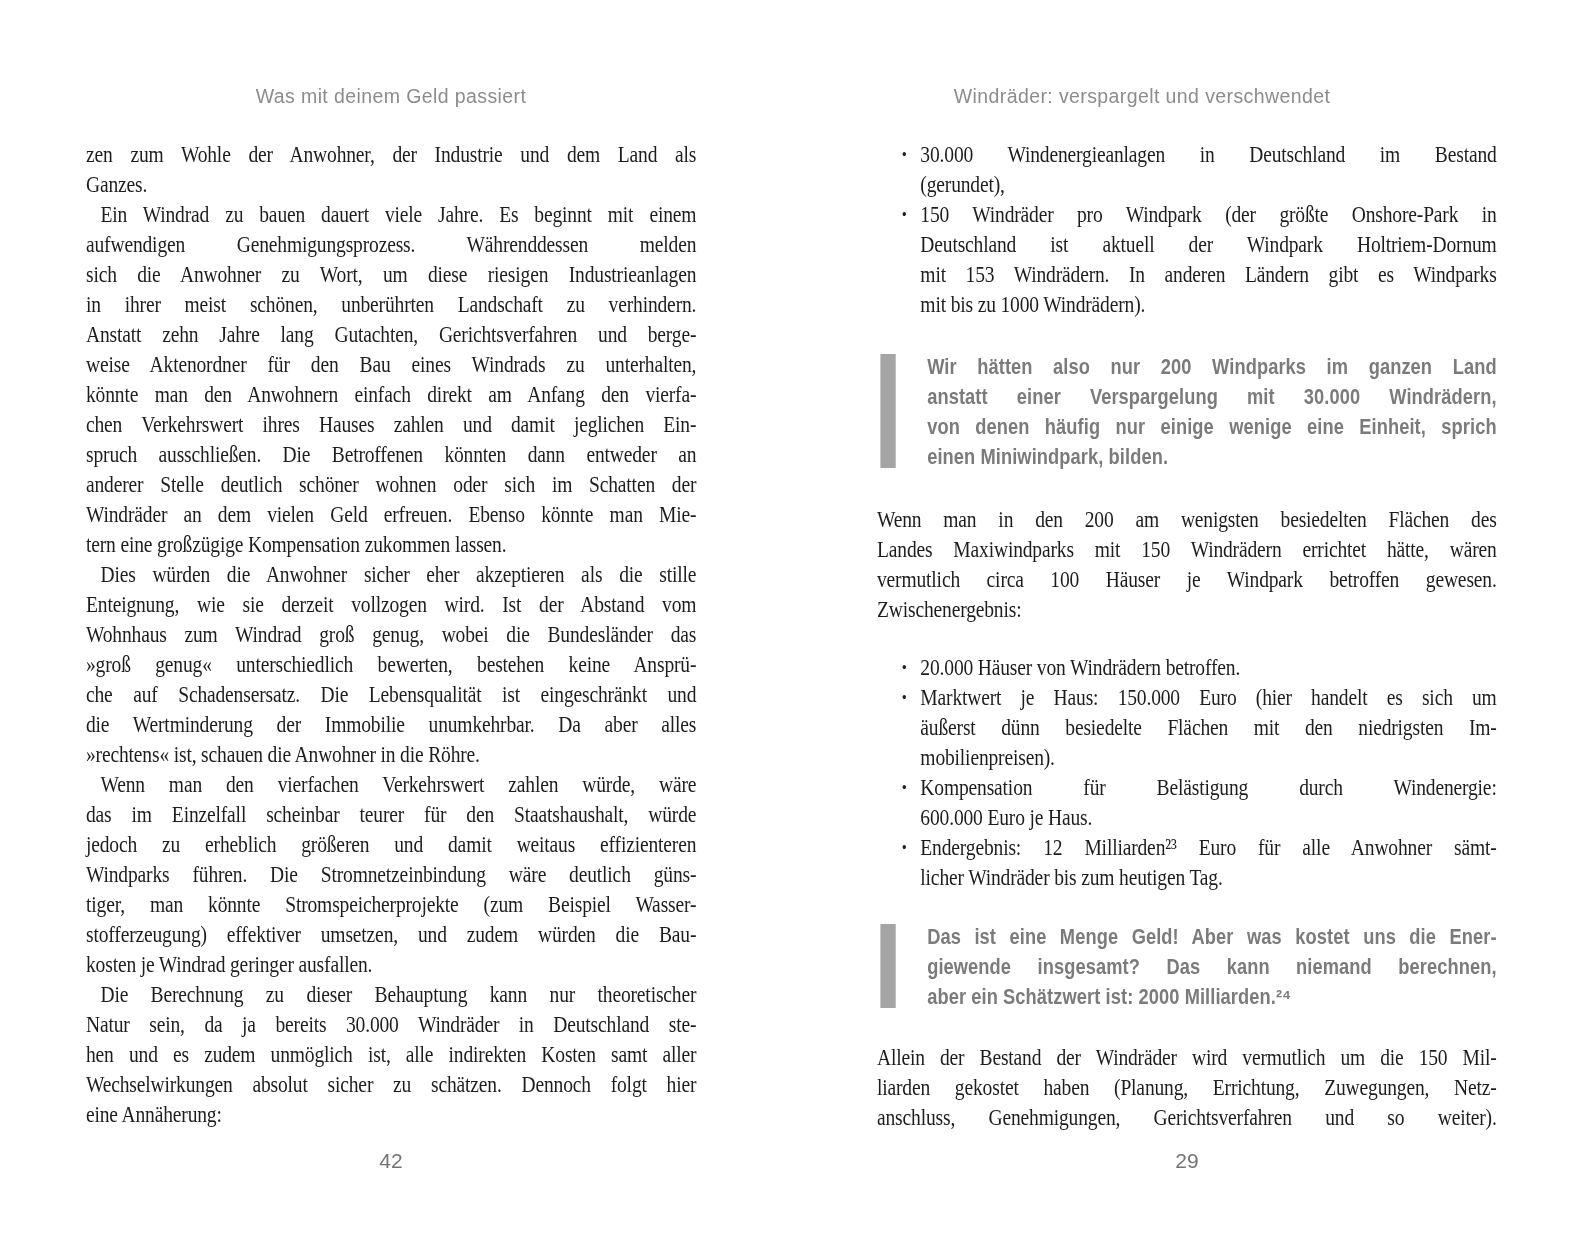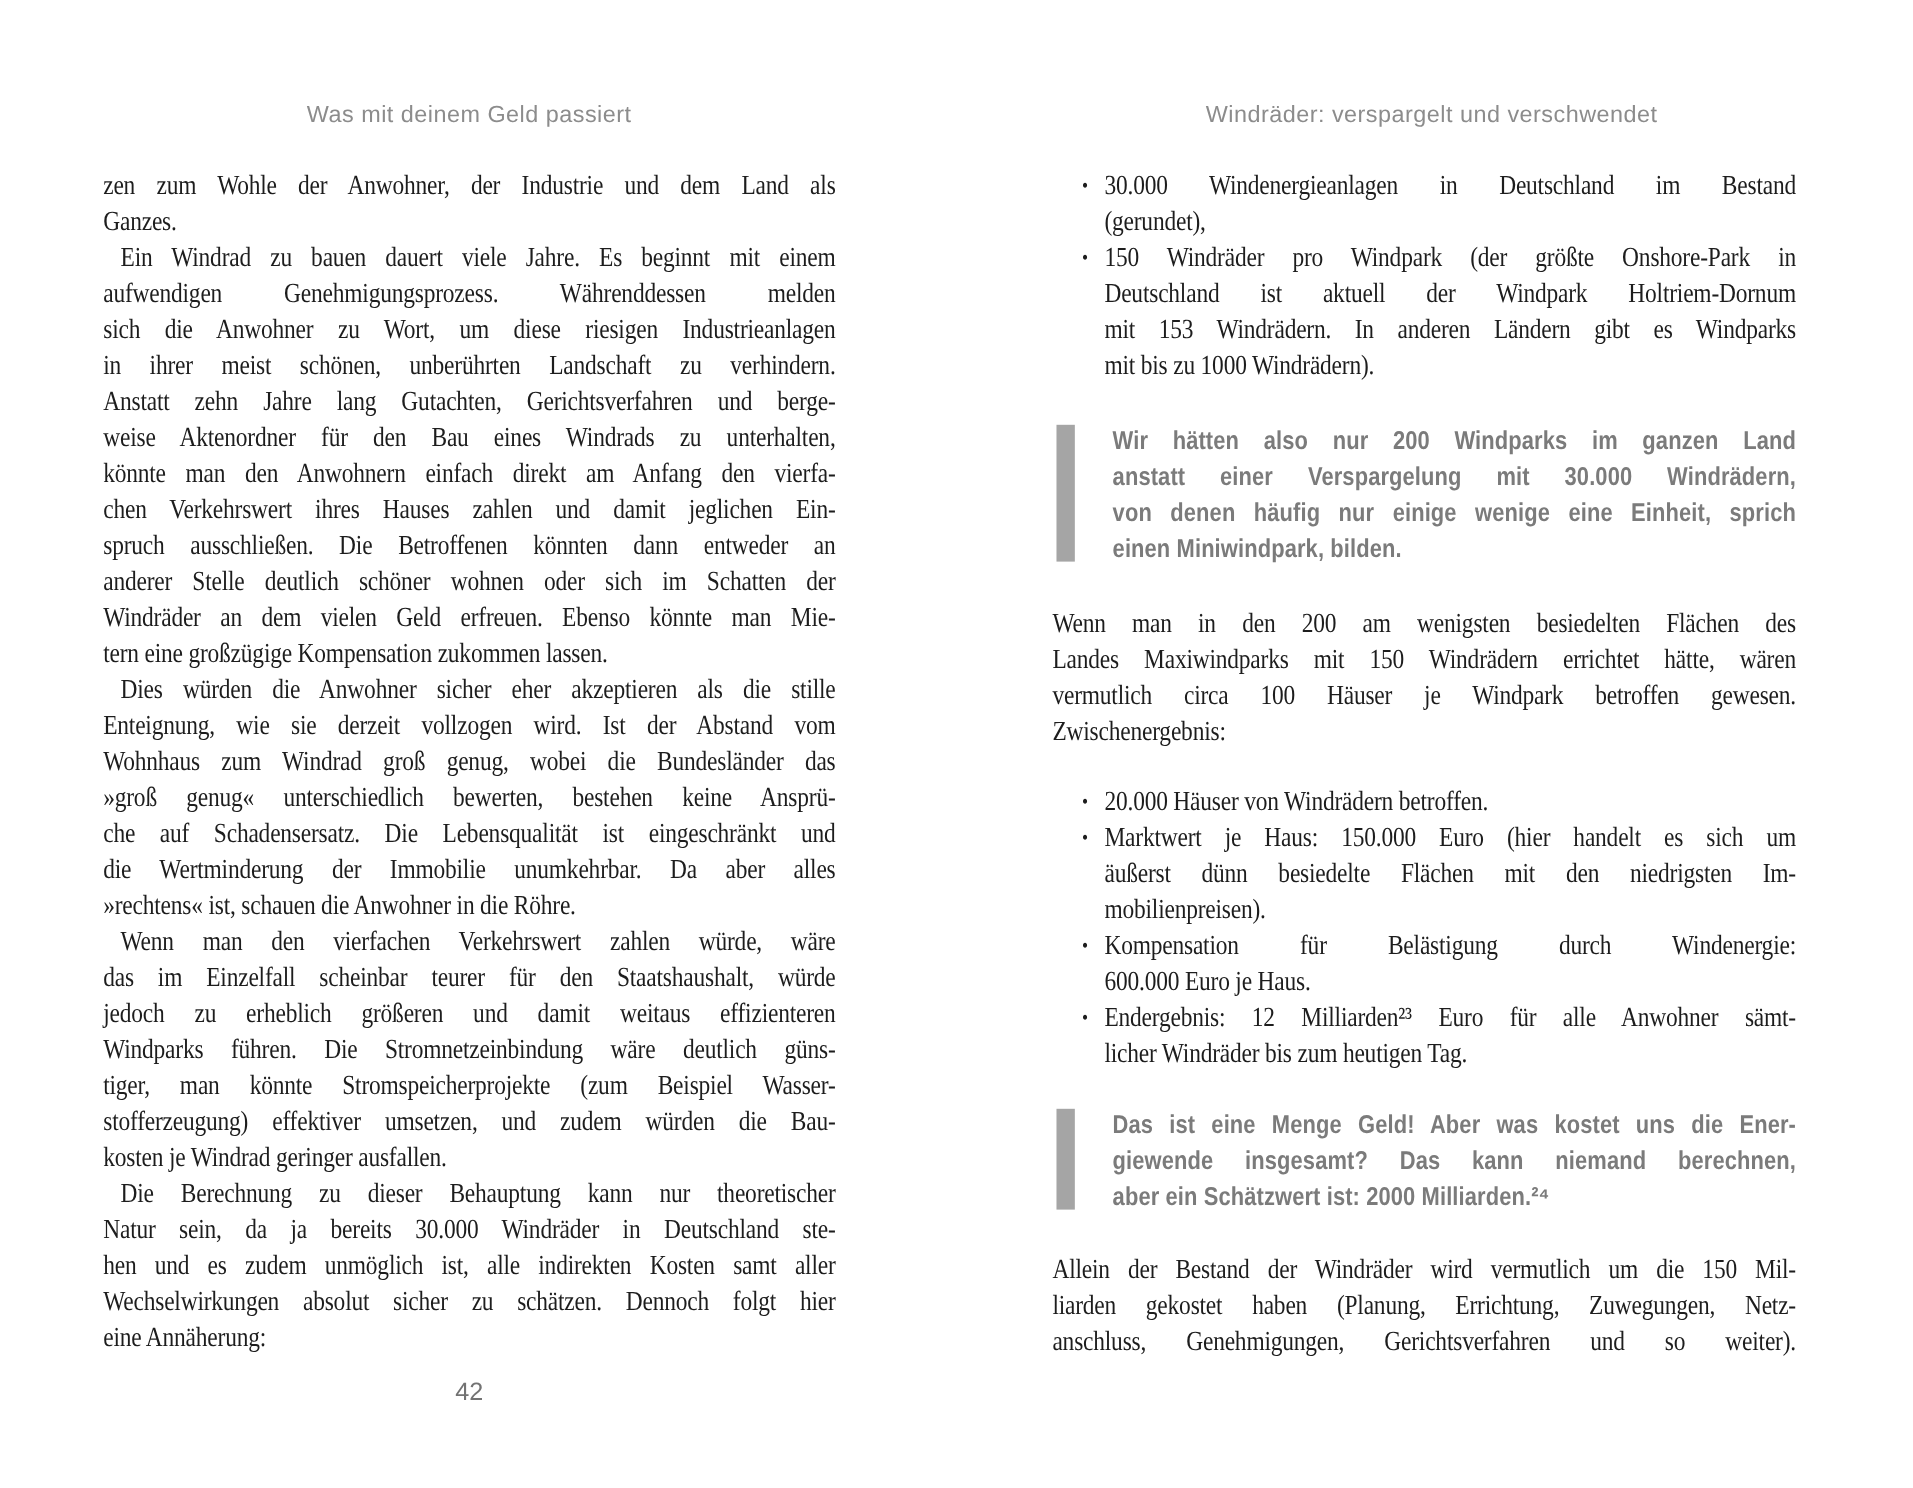--- a/index.html
+++ b/index.html
@@ -1,21 +1,21 @@
 <!DOCTYPE html>
 <html><head>
 <meta charset="utf-8">
 <style>
   html,body{margin:0;padding:0;background:#ffffff;}
   #spread{position:relative;width:1594px;height:1240px;background:#ffffff;overflow:hidden;}
 
   .running-header{position:absolute;top:84px;font-family:"Liberation Sans","DejaVu Sans",sans-serif;
     font-size:19.5px;line-height:24px;color:#8c8c8c;letter-spacing:0.4px;text-align:center;}
   #header-left{left:86px;width:610px;}
-  #header-right{left:883px;width:620px;}
+  #header-right{left:832px;width:620px;}
 
   .page-number{position:absolute;top:1148px;font-family:"Liberation Sans","DejaVu Sans",sans-serif;
     font-size:21px;line-height:26px;color:#737373;text-align:center;}
   #pagenum-left{left:86px;width:610px;}
   #pagenum-right{left:877px;width:620px;}
 
   .page-inner{position:absolute;top:0;height:1240px;transform:scaleX(0.85);transform-origin:0 0;}
   #left-inner{left:86px;width:718px;}
   #right-inner{left:877px;width:729px;}
 
@@ -105,13 +105,14 @@
       <div class="quote-bar" style="top: 924px; height: 84px;"></div>
       <div class="line quote-line just" style="top: 922px; left: 59px; width: 670px;">Das ist eine Menge Geld! Aber was kostet uns die Ener-</div>
       <div class="line quote-line just" style="top: 952px; left: 59px; width: 670px;">giewende insgesamt? Das kann niemand berechnen,</div>
       <div class="line quote-line last" style="top: 982px; left: 59px; width: 670px;">aber ein Schätzwert ist: 2000 Milliarden.²⁴</div>
       <div class="line body-line just" style="top: 1043px; left: 0px; width: 729px;">Allein der Bestand der Windräder wird vermutlich um die 150 Mil-</div>
       <div class="line body-line just" style="top: 1073px; left: 0px; width: 729px;">liarden gekostet haben (Planung, Errichtung, Zuwegungen, Netz-</div>
       <div class="line body-line just" style="top: 1103px; left: 0px; width: 729px;">anschluss, Genehmigungen, Gerichtsverfahren und so weiter).</div>
     </div>
 
   <div id="pagenum-left" class="page-number">42</div>
+  <div id="pagenum-right" class="page-number">29</div>
 </div>
 
 </body></html>

